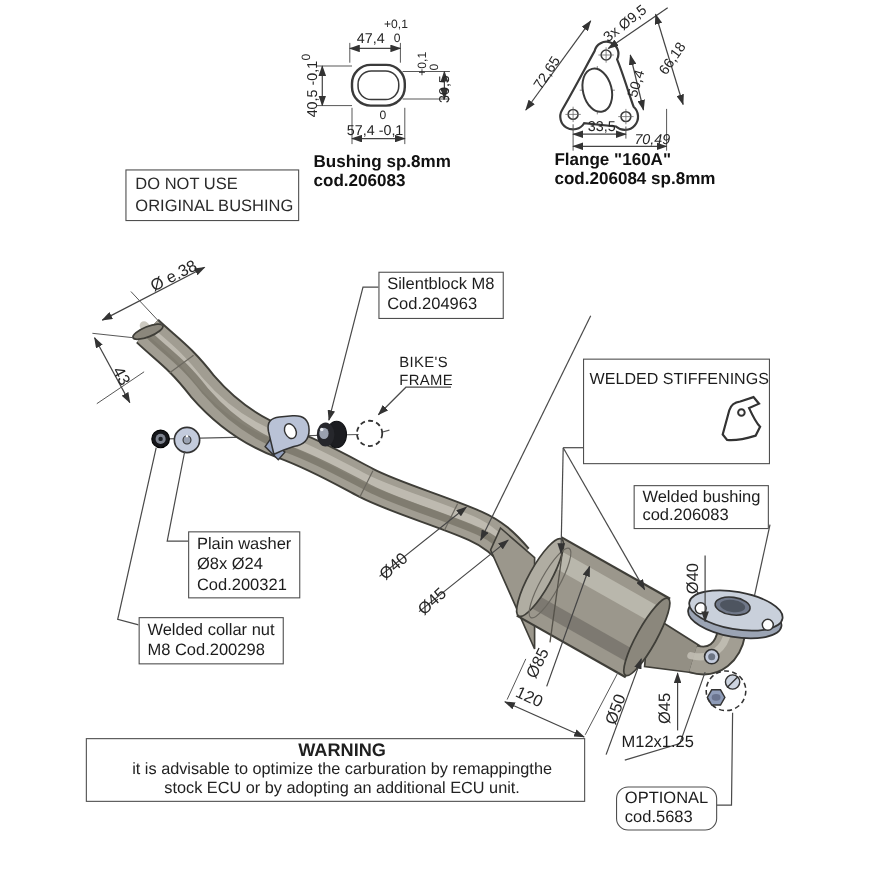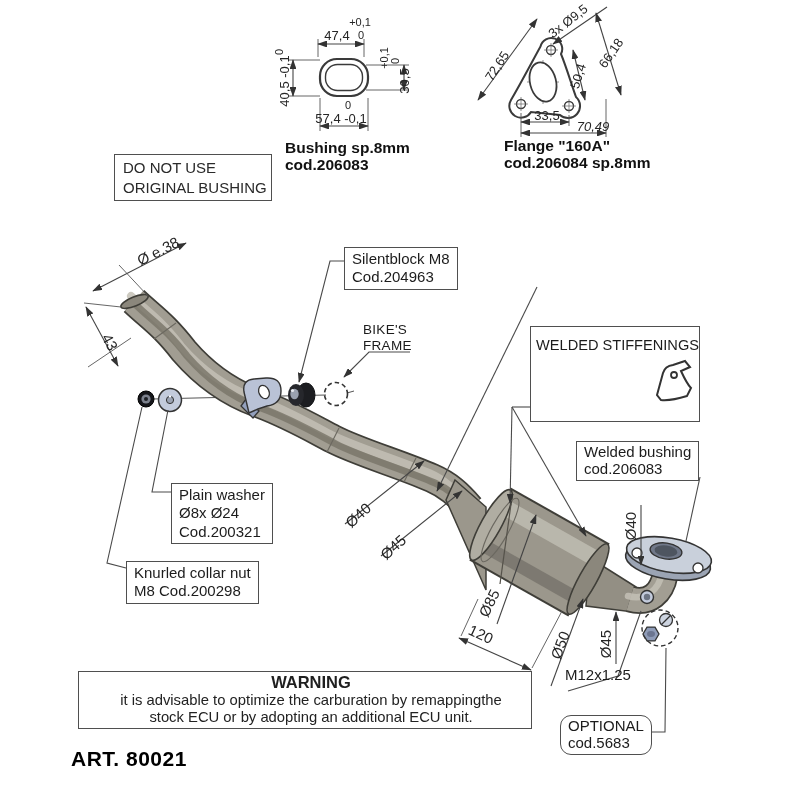--- a/index.html
+++ b/index.html
@@ -285,21 +285,21 @@
   <div>cod.206083</div>
 </div>
 
 <div class="callout" style="left:171px;top:483px;">
   <div>Plain washer</div>
   <div>Ø8x Ø24</div>
   <div>Cod.200321</div>
 </div>
 
 <div class="callout" style="left:126px;top:561px;">
-  <div>Knurled collar nut</div>
+  <div>Welded collar nut</div>
   <div>M8 Cod.200298</div>
 </div>
 
 <span class="plain-label" style="left:565px;top:666px;">M12x1.25</span>
 
 <div class="callout" style="left:560px;top:715px;line-height:1.12;border-radius:11px;">
   <div>OPTIONAL</div>
   <div>cod.5683</div>
 </div>
 
@@ -312,15 +312,14 @@
 <span class="dim" style="left:560px;top:645px;--r:-70deg;font-size:15px;">Ø50</span>
 <span class="dim" style="left:605px;top:644px;--r:-90deg;font-size:15px;">Ø45</span>
 <span class="dim" style="left:630px;top:526px;--r:-90deg;font-size:15px;">Ø40</span>
 
 <div id="warning-box">
   <div id="warning-title">WARNING</div>
   <div class="warning-line">it is advisable to optimize the carburation by remappingthe</div>
   <div class="warning-line">stock ECU or by adopting an additional ECU unit.</div>
 </div>
 
-<div id="art-number">ART. 80021</div>
 
 </div>
 
 </body></html>

